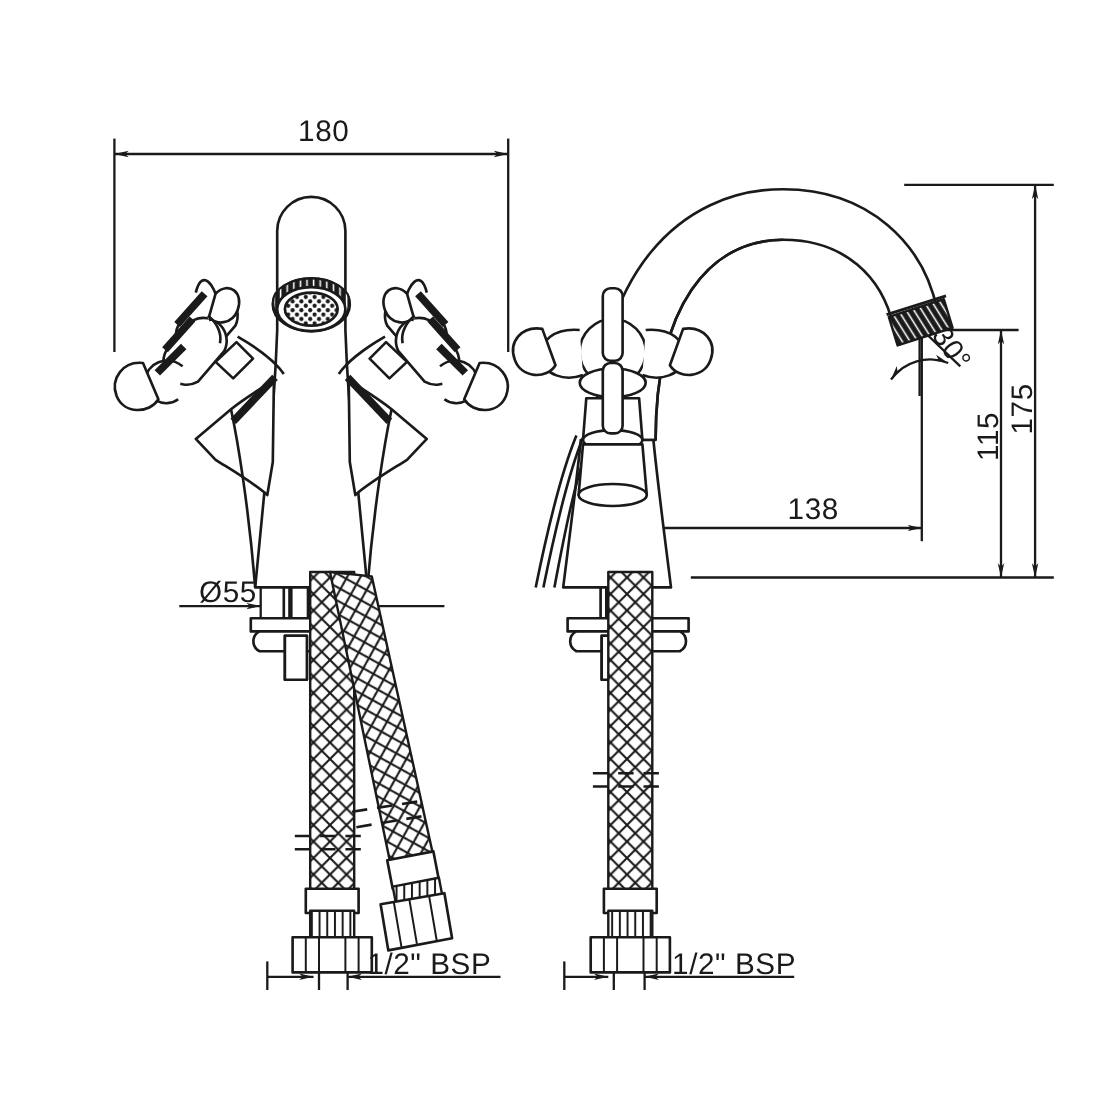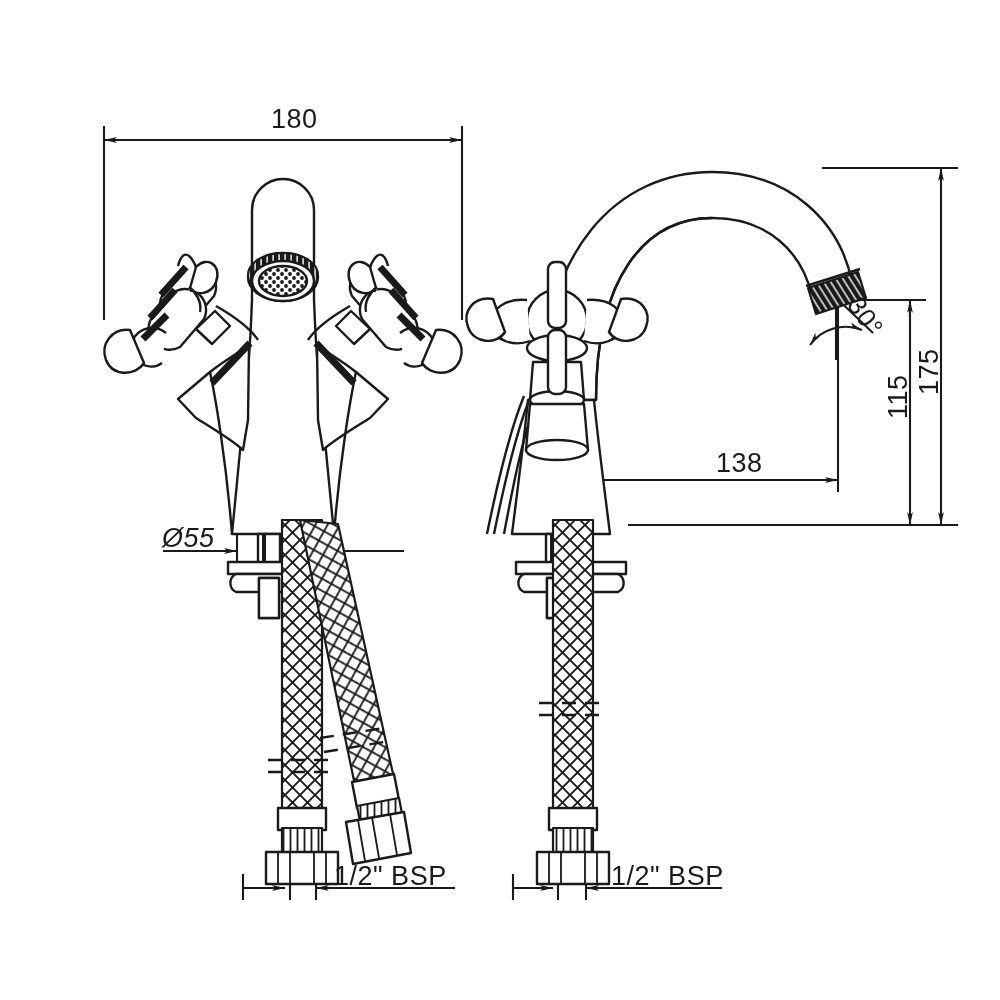--- a/index.html
+++ b/index.html
@@ -255,21 +255,21 @@
   </svg>
 
   <div class="dimtext" style="left:271px; top:104px;">180</div>
 
   <div class="dimtext rot90" style="left:914px; top:395px;">175</div>
 
   <div class="dimtext rot90" style="left:883px; top:419px;">115</div>
 
   <div class="dimtext" style="left:716px; top:448px;">138</div>
 
-  <div class="dimtext" style="left:162px; top:523px;font-style:italic;">Ø55</div>
+  <div class="dimtext" style="left:181px; top:523px;">Ø55</div>
 
   <div class="dimtext rot-ang" style="left:866px; top:291px; font-size:26px;">30°</div>
 
   <div class="dimtext" style="left:334px; top:861px;">1/2" BSP</div>
 
   <div class="dimtext" style="left:611px; top:861px;">1/2" BSP</div>
 
 </div>
 
 </body></html>

